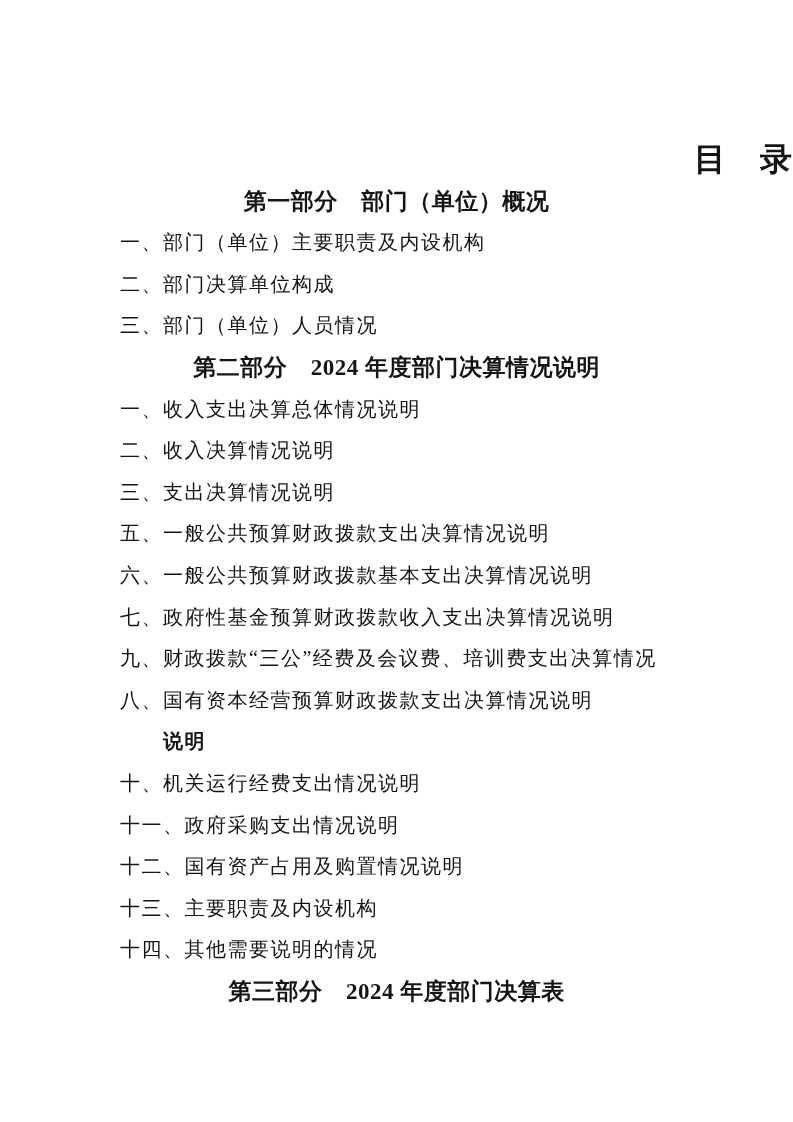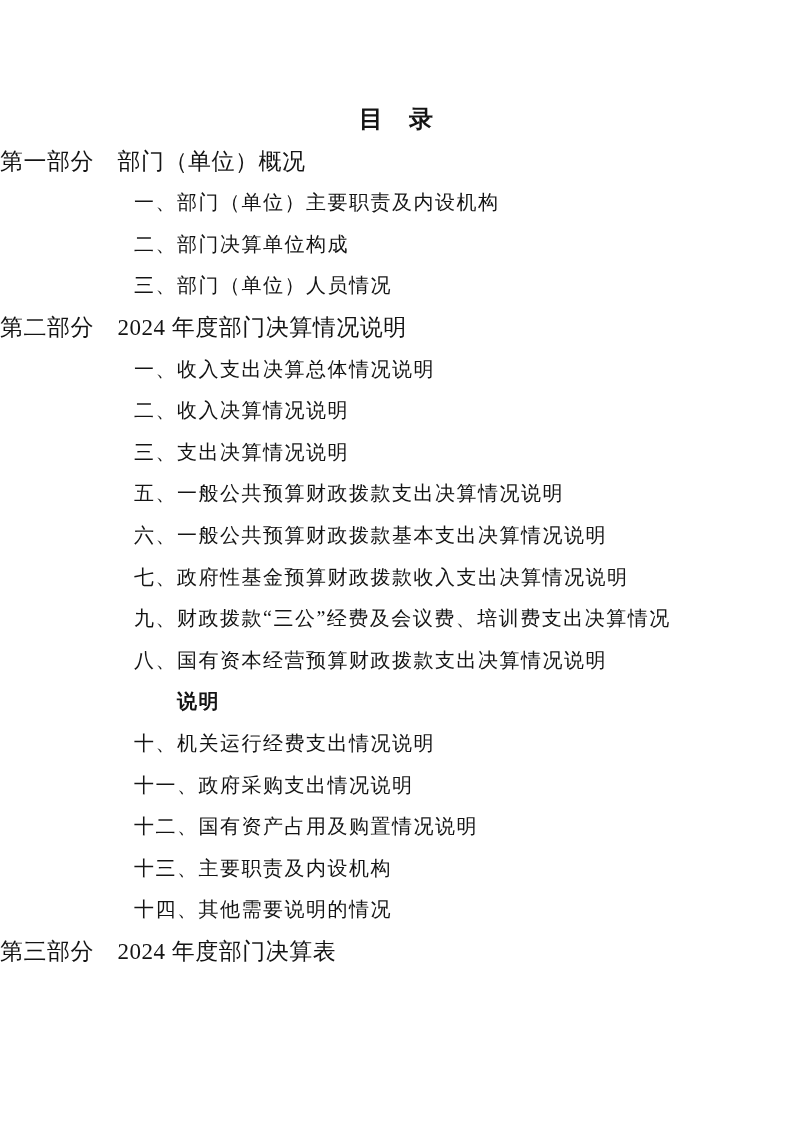--- a/index.html
+++ b/index.html
@@ -21,36 +21,36 @@
     background: #ffffff;
     padding-top: 99px;
     box-sizing: border-box;
   }
   .line {
     height: 41.6px;
     line-height: 41.6px;
     white-space: pre;
   }
   .doc-title {
+    text-align: right;
+    font-weight: 700;
+    font-size: 32px;
+    letter-spacing: 1px;
+    margin-top: 40px;
+  }
+  .part-heading {
     text-align: center;
     font-weight: 700;
-    font-size: 24px;
-    letter-spacing: 1px;
-  }
-  .part-heading {
-    text-align: left;
-    font-weight: 400;
     font-size: 23px;
     letter-spacing: 0.5px;
   }
   .toc-item {
     padding-left: 120px;
     font-size: 20px;
     letter-spacing: 1.5px;
-    margin-left: 14px;
   }
   .continuation {
     padding-left: 163px;
     font-weight: bold;
   }
 </style>
 </head>
 <body>
 
 <div class="page">

